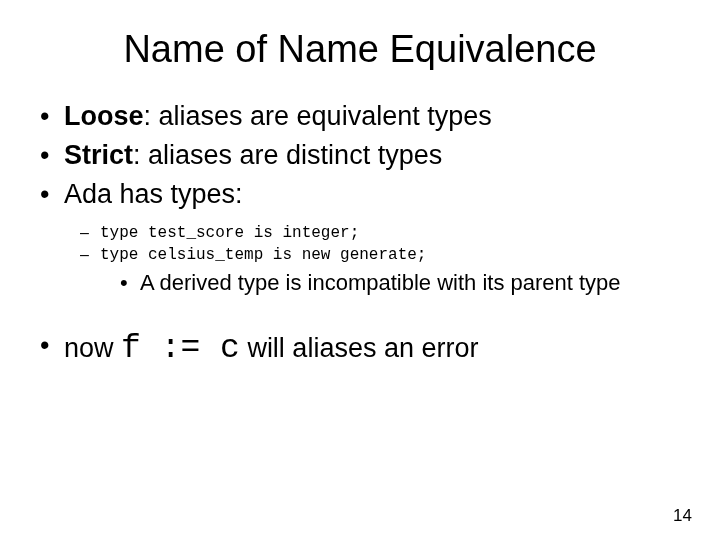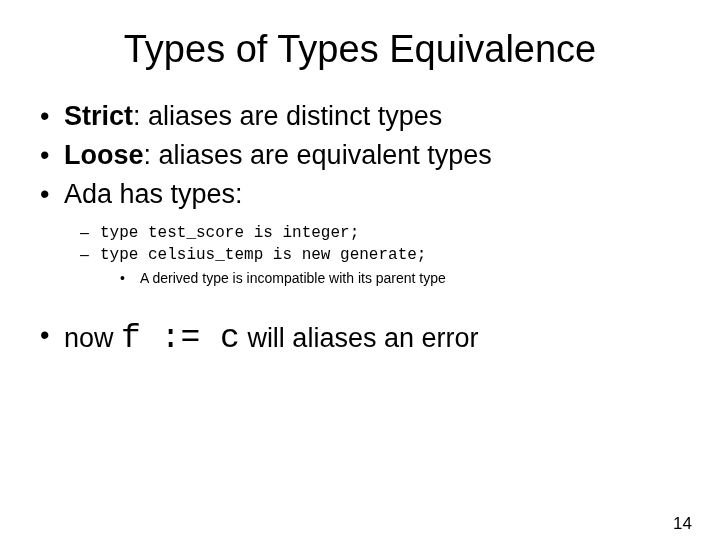--- a/index.html
+++ b/index.html
@@ -66,57 +66,57 @@
     }
     .dash-list > li.nodash {
       
     }
     .sub-bullet {
       list-style: none;
       padding-left: 80px;
       margin: 6px 0 0 0;
     }
     .sub-bullet > li {
-      font-size: 14px;
+      font-size: 22px;
       padding-left: 20px;
       position: relative;
       font-family: Arial, Helvetica, sans-serif;
     }
     .sub-bullet > li::before {
       content: "•";
       position: absolute;
       left: 0;
       top: 0;
     }
     .last-list {
       margin-top: 34px;
     }
     .mono {
       font-family: "Courier New", Courier, monospace;
       font-size: 33px;
     }
     .page-num {
       position: absolute;
-      bottom: 6px;
+      bottom: 14px;
       right: 28px;
       font-size: 17px;
     }
   </style>
 </head>
 <body>
 
 <div class="slide">
-  <h1 class="title">Types of Types Equivalence</h1>
+  <h1 class="title">Name of Name Equivalence</h1>
 
   <ul class="bullet-list">
     <li>
-      <span class="bold">Strict</span><span>: aliases are distinct types</span>
+      <span class="bold">Loose</span><span>: aliases are equivalent types</span>
     </li>
     <li>
-      <span class="bold">Loose</span><span>: aliases are equivalent types</span>
+      <span class="bold">Strict</span><span>: aliases are distinct types</span>
     </li>
     <li>
       <span>Ada has types:</span>
     </li>
   </ul>
 
   <ul class="dash-list">
     <li class="dash">type test_score is integer;</li>
     <li class="dash">type celsius_temp is new generate;</li>
   </ul>

